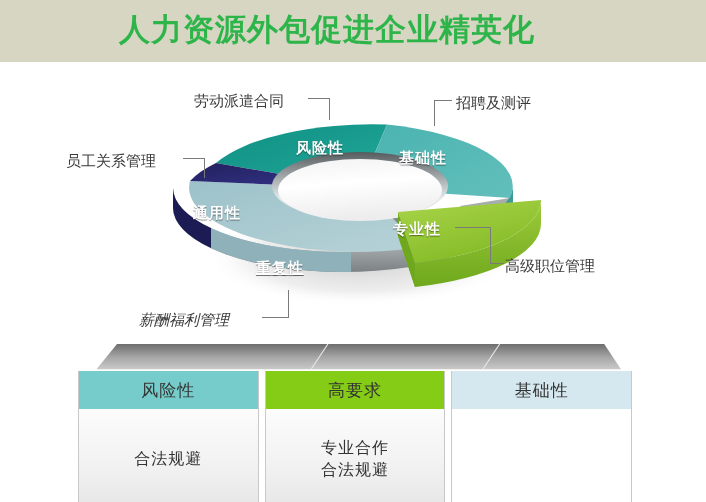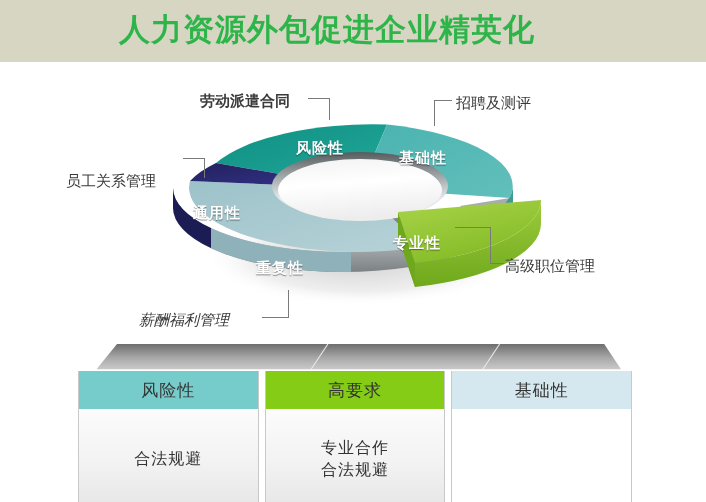--- a/index.html
+++ b/index.html
@@ -211,33 +211,33 @@
       <path d="M 243,132 L 260,183 A 175,66 0 0 0 386,120 L 386,144
                A 175,66 0 0 1 260,207 L 243,156 Z" fill="url(#gGreenSide)"></path>
       <path d="M 243,132 L 260,183 L 260,207 L 243,156 Z" fill="#6fa81c"></path>
 
       <path d="M 243,132 L 260,183 A 175,66 0 0 0 386,120 Z" fill="url(#gGreen)"></path>
     </g>
   </svg>
 
   <span class="seg-label" style="left:296px; top:77px;">风险性</span>
   <span class="seg-label" style="left:399px; top:87px;">基础性</span>
-  <span class="seg-label" style="left:393px; top:172px;text-align:right;">专业性</span>
-  <span class="seg-label" style="left:256px; top:197px;">重复性</span>
+  <span class="seg-label" style="left:393px; top:158px;text-align:right;">专业性</span>
+  <span class="seg-label" style="left:256px; top:197px;text-decoration:underline;">重复性</span>
   <span class="seg-label" style="left:193px; top:142px;">通用性</span>
 
-  <span class="callout-label" style="left:200px; top:30px;font-weight:bold;">劳动派遣合同</span>
+  <span class="callout-label" style="left:194px; top:30px;">劳动派遣合同</span>
   <div class="leader" style="left:308px; top:36px; width:22px; height:0; border-top-width:1px;"></div>
   <div class="leader" style="left:329px; top:36px; width:0; height:22px; border-left-width:1px;"></div>
 
   <span class="callout-label" style="left:456px; top:32px;">招聘及测评</span>
   <div class="leader" style="left:434px; top:38px; width:18px; height:0; border-top-width:1px;"></div>
   <div class="leader" style="left:434px; top:38px; width:0; height:26px; border-left-width:1px;"></div>
 
-  <span class="callout-label" style="left:66px; top:90px;margin-top:20px;">员工关系管理</span>
+  <span class="callout-label" style="left:66px; top:90px;">员工关系管理</span>
   <div class="leader" style="left:183px; top:96px; width:22px; height:0; border-top-width:1px;"></div>
   <div class="leader" style="left:204px; top:96px; width:0; height:20px; border-left-width:1px;"></div>
 
   <span class="callout-label" style="left:505px; top:195px;text-align:right;">高级职位管理</span>
   <div class="leader" style="left:455px; top:165px; width:36px; height:0; border-top-width:1px;"></div>
   <div class="leader" style="left:490px; top:165px; width:0; height:36px; border-left-width:1px;"></div>
   <div class="leader" style="left:490px; top:201px; width:14px; height:0; border-top-width:1px;"></div>
 
   <span class="callout-label" style="left:139px; top:249px;font-style:italic;">薪酬福利管理</span>
   <div class="leader" style="left:262px; top:255px; width:26px; height:0; border-top-width:1px;"></div>

